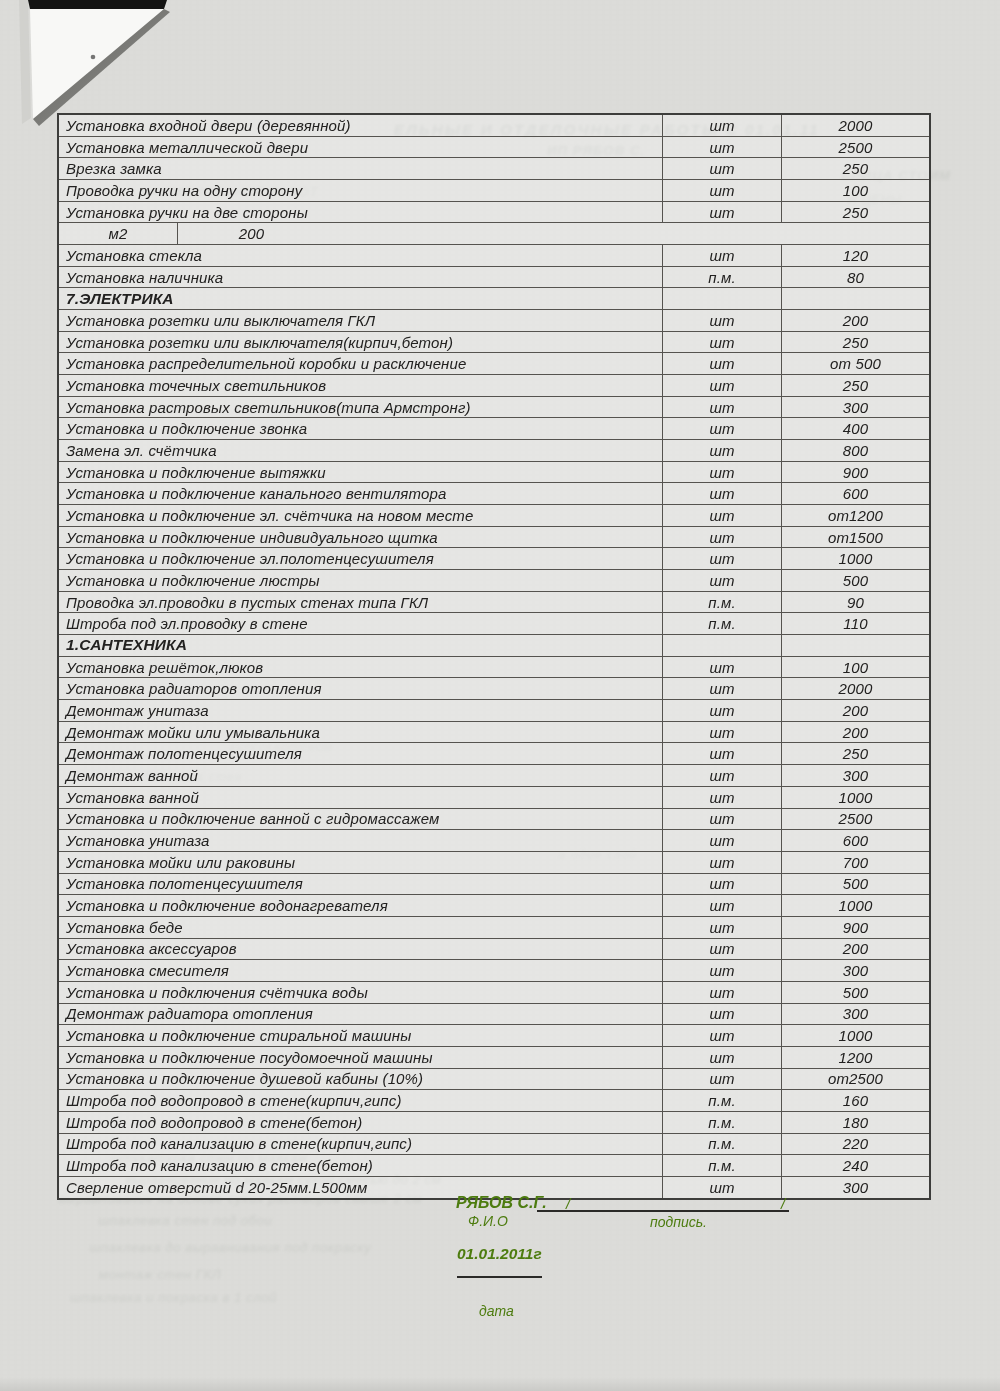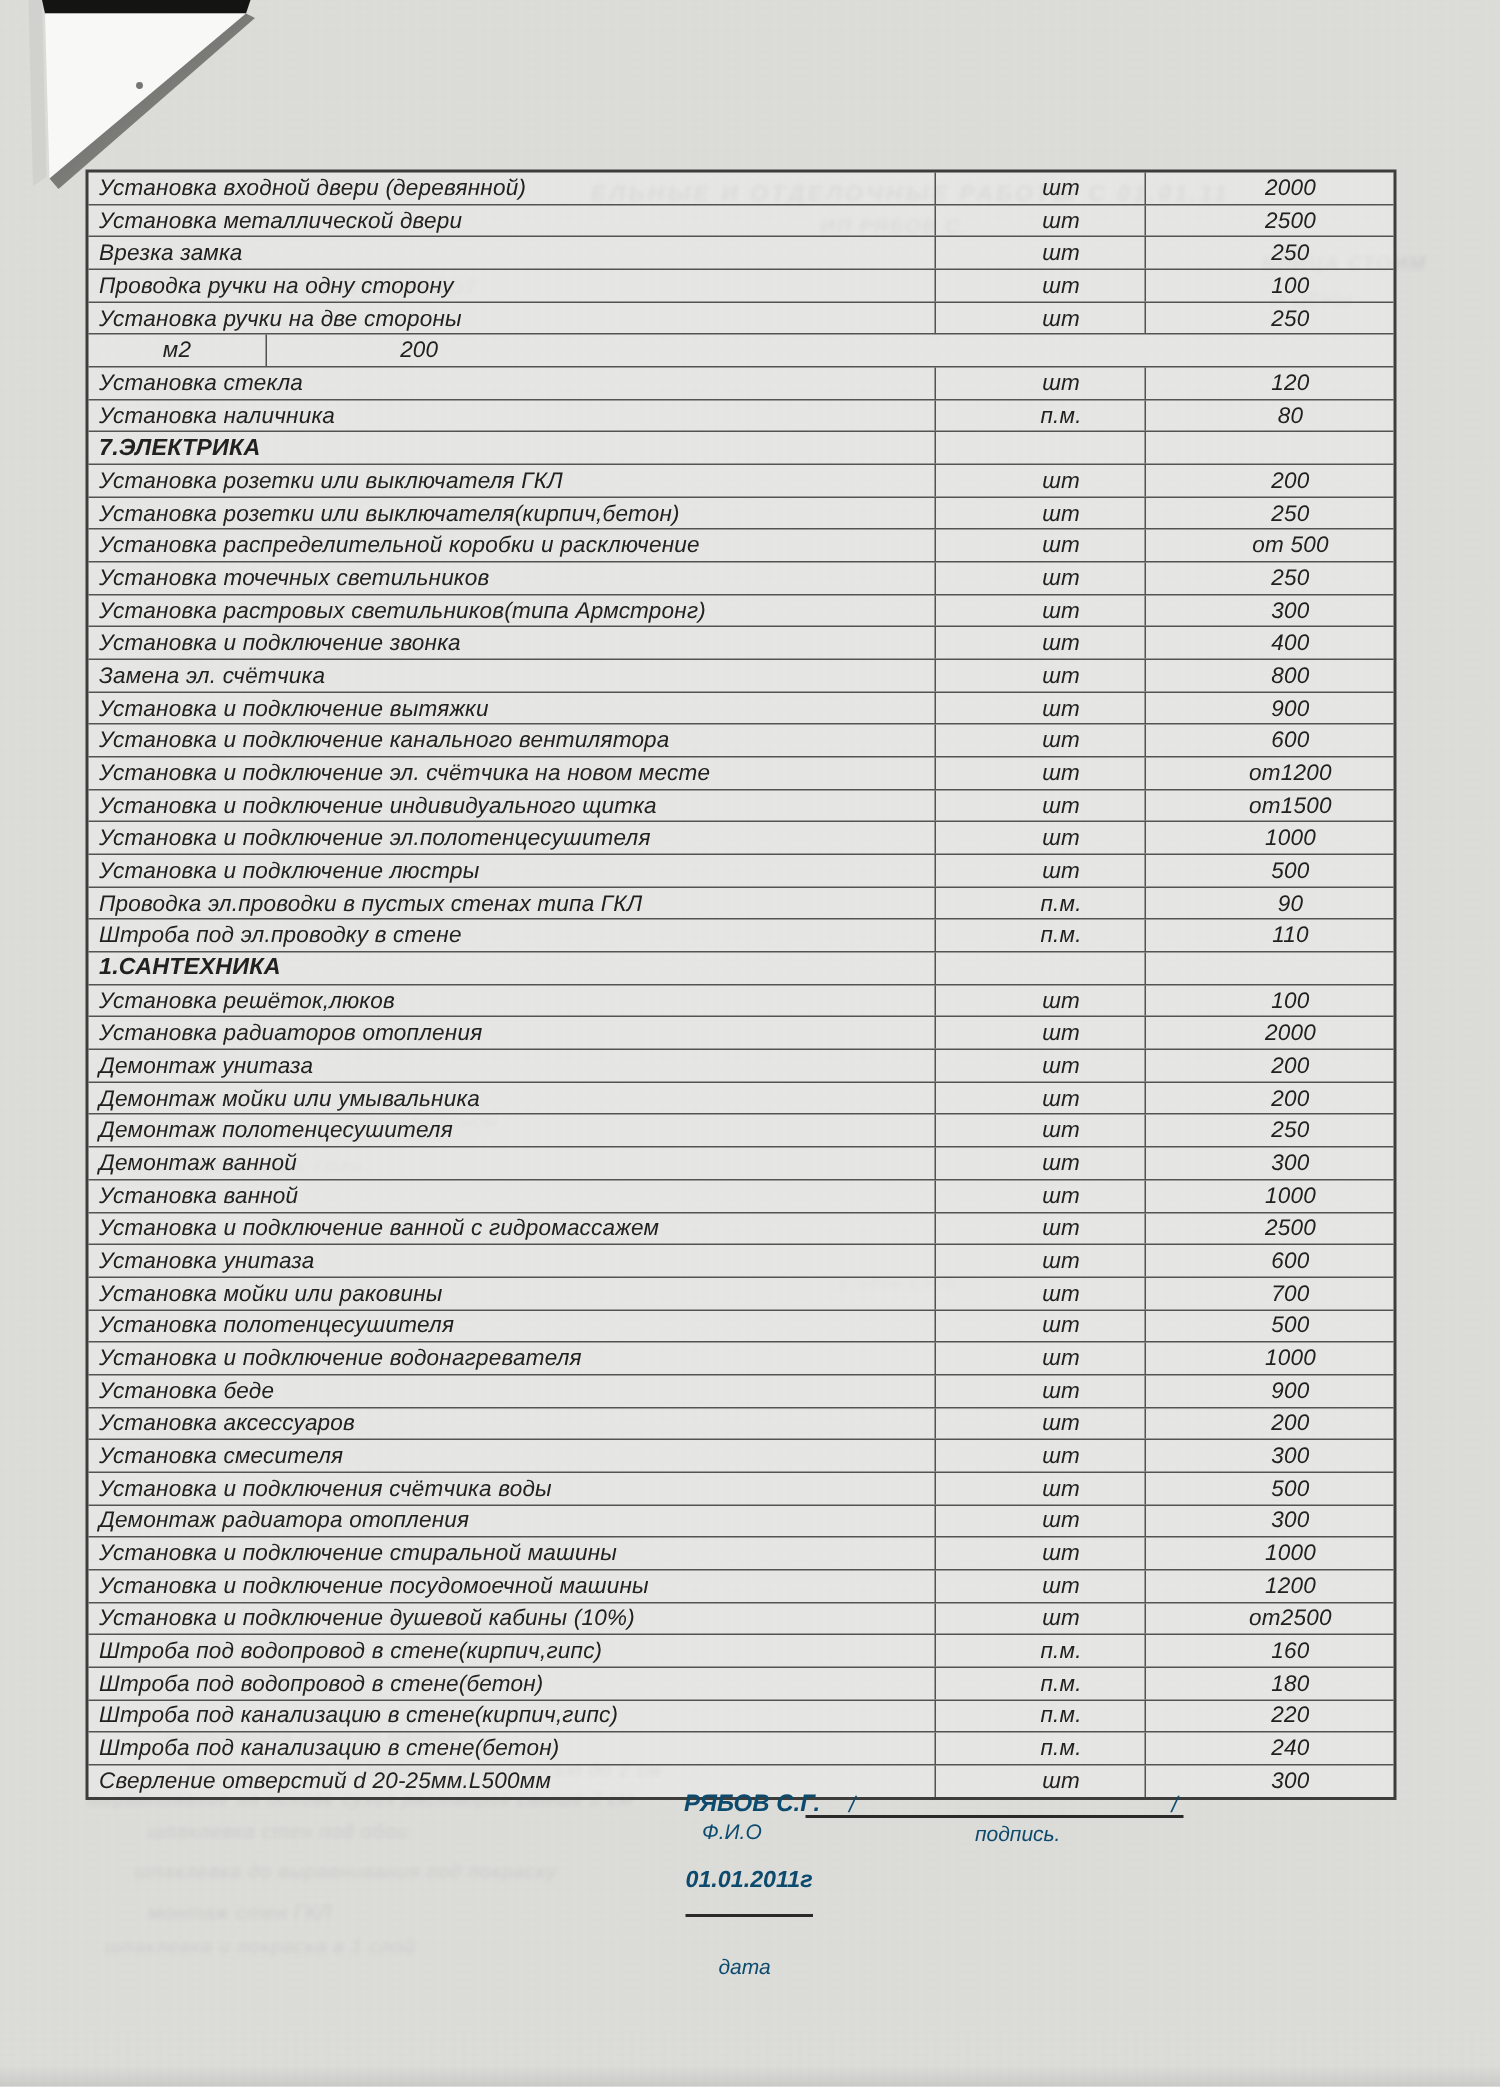--- a/index.html
+++ b/index.html
@@ -30,30 +30,29 @@
   .price-table{
     position:absolute;left:57px;top:113px;width:870px;
     border:2px solid #3d3d3b;
     background:rgba(250,250,248,.35);
   }
   .row{
     display:flex;align-items:center;height:20.68px;
     border-bottom:1px solid #55534f;
     font-style:italic;font-size:15px;color:#222120;
     letter-spacing:.15px;
-    gap:28px;
   }
   .row:last-child{border-bottom:none;}
   .cell{box-sizing:border-box;height:100%;display:flex;align-items:center;}
   .cell-name{width:604px;padding-left:7px;border-right:1px solid #55534f;white-space:nowrap;overflow:hidden;}
   .cell-unit{width:119px;border-right:1px solid #55534f;justify-content:center;}
   .cell-price{width:147px;justify-content:center;}
   .row.section .cell-name{font-weight:bold;font-size:15.5px;}
   
-  .footer-text{position:absolute;font-style:italic;color:#0c4a6e;}
+  .footer-text{position:absolute;font-style:italic;color:#4d7c0f;}
   .fio-value{left:456px;top:1194px;font-weight:bold;font-size:16px;}
   .sig-line{left:537px;top:1192px;width:252px;height:18px;border-bottom:2px solid #2b2a28;}
   .slash-left{left:566px;top:1195px;font-size:15px;}
   .slash-right{left:781px;top:1195px;font-size:15px;}
   .fio-label{left:468px;top:1213px;font-size:14px;}
   .sig-label{left:650px;top:1214px;font-size:14px;}
   .date-value{left:457px;top:1245px;font-weight:bold;font-size:15.5px;border-bottom:2px solid #2b2a28;padding-bottom:13px;}
   .date-label{left:479px;top:1263px;font-size:14px;margin-top:40px;}
   
   .corner-fold{position:absolute;left:0;top:0;pointer-events:none;}

